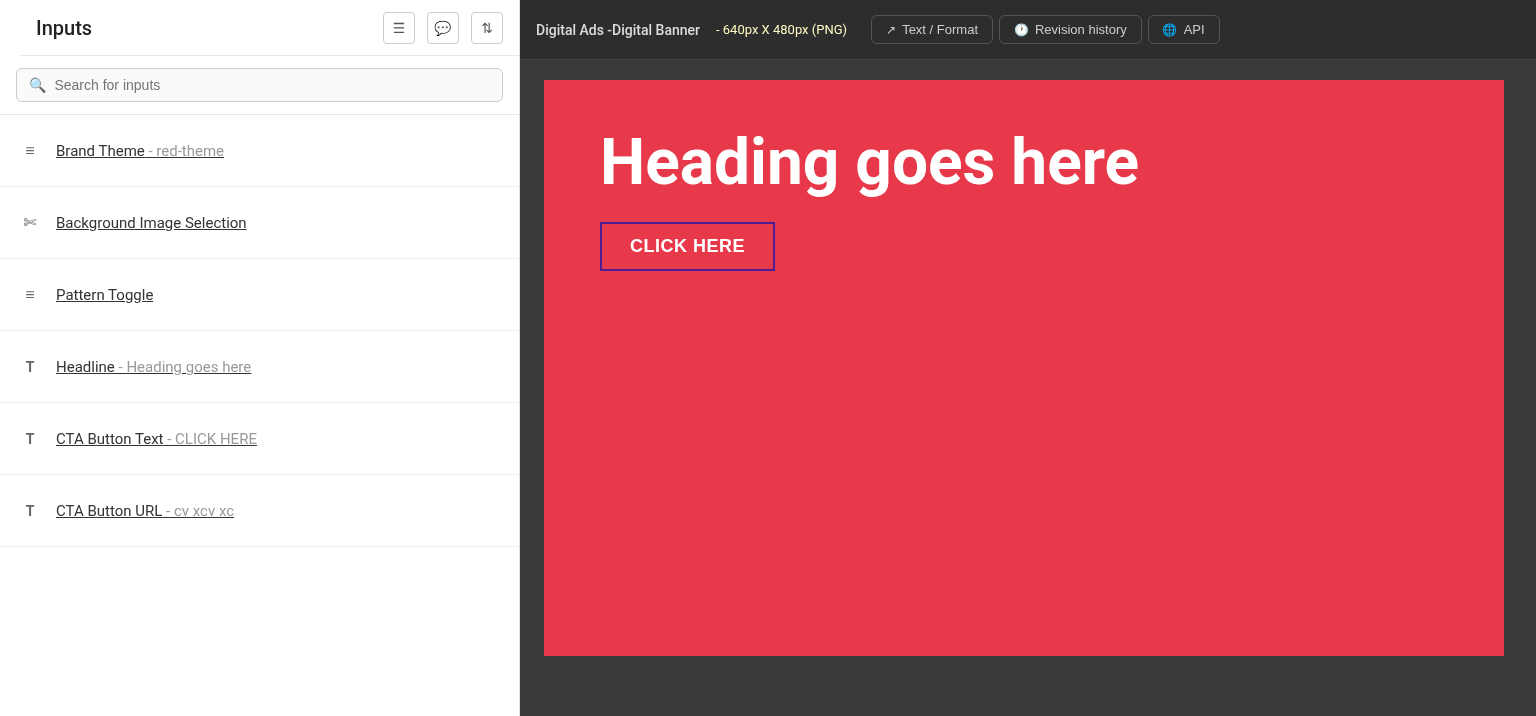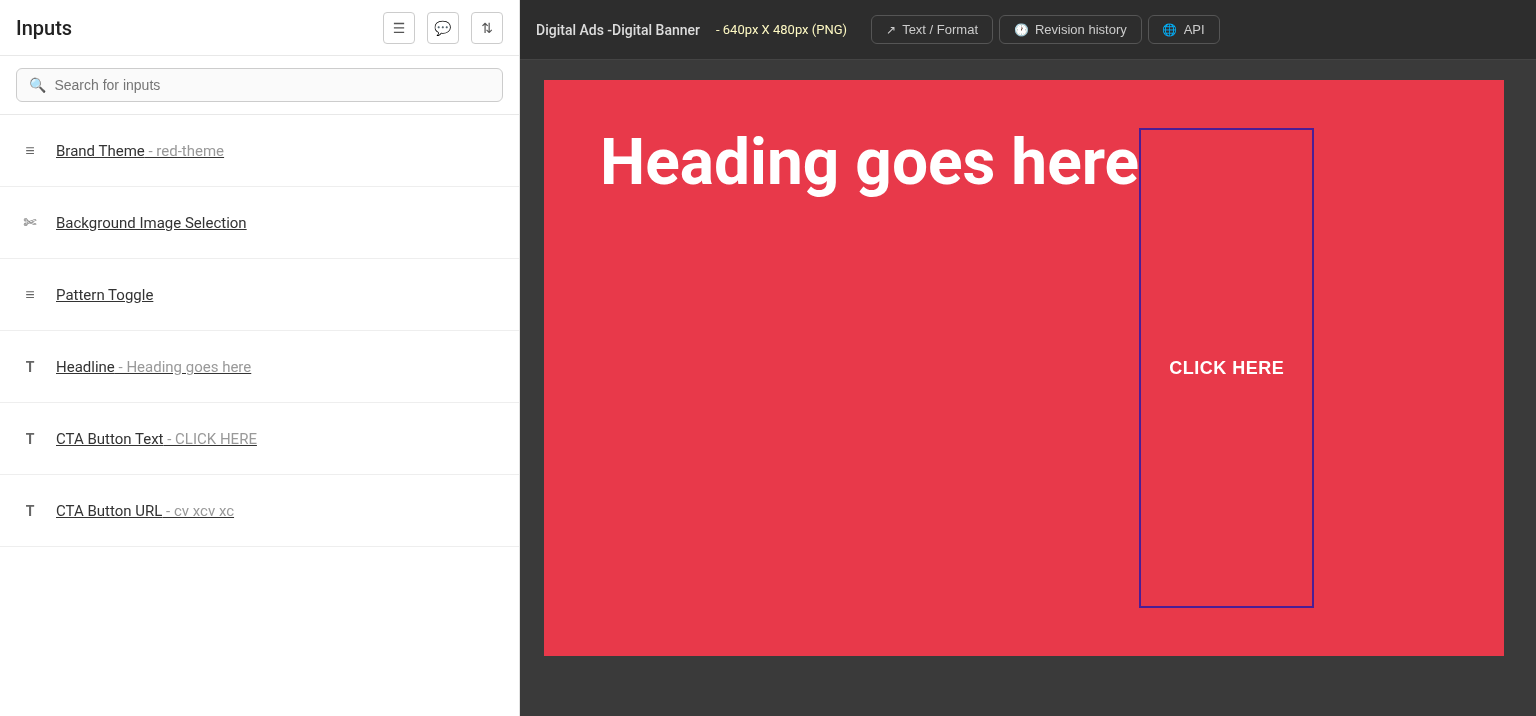--- a/index.html
+++ b/index.html
@@ -28,20 +28,21 @@
       height: 100%;
     }
 
     .panel-header {
       display: flex;
       align-items: center;
       justify-content: space-between;
       padding: 10px 16px;
       border-bottom: 1px solid #e8e8e8;
       min-height: 56px;
+      margin-left: 20px;
     }
 
     .panel-title {
       font-size: 20px;
       font-weight: 500;
       color: #222222;
     }
 
     .panel-header-icons {
       display: flex;
@@ -189,23 +190,24 @@
       padding: 20px 24px;
       overflow: auto;
     }
 
     .ad-canvas {
       width: 960px;
       height: 576px;
       background: #e8394a;
       position: relative;
       display: flex;
-      flex-direction: row;
+      flex-direction: column;
       justify-content: flex-start;
       padding: 48px 56px;
+      gap: 24px;
     }
 
     .ad-heading {
       font-size: 64px;
       font-weight: 700;
       color: #ffffff;
       line-height: 1.1;
       font-family: -apple-system, BlinkMacSystemFont, 'Segoe UI', Roboto, sans-serif;
     }
 

